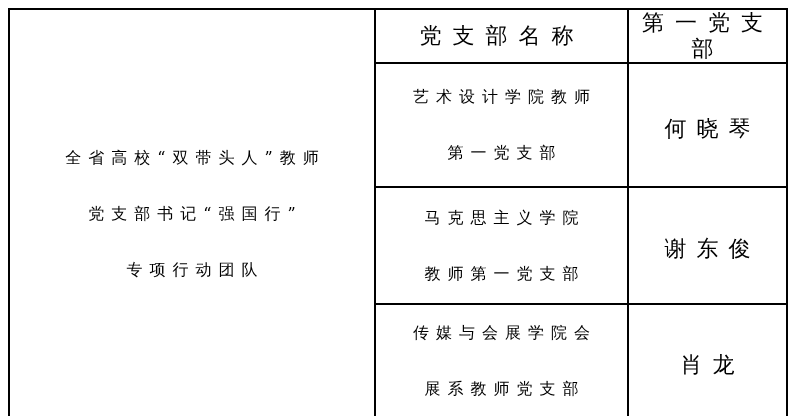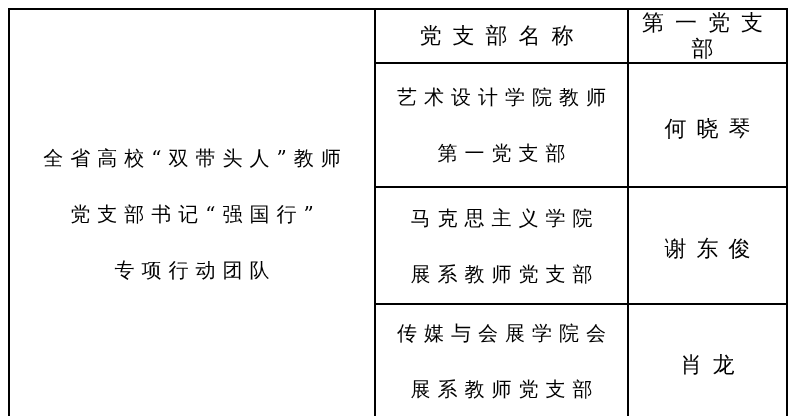--- a/index.html
+++ b/index.html
@@ -32,21 +32,21 @@
   .col-branch { width: 253px; }
   .col-secretary { width: 159px; }
 
   tr.row-header { height: 46px; }
   tr.row-1 { height: 124px; }
   tr.row-2 { height: 117px; }
   tr.row-3 { height: 112px; }
 
   .multiline {
     white-space: pre-line;
-    font-size: 20px;
+    font-size: 16px;
     line-height: 56px;
     letter-spacing: 7px;
     padding-left: 7px; 
   }
   .header-text {
     font-size: 22px;
     line-height: 26px;
     letter-spacing: 11px;
     padding-left: 1px;
   }
@@ -88,21 +88,21 @@
 第一党支部</div>
       </td>
       <td>
         <div class="name-text">何晓琴</div>
       </td>
     </tr>
 
     <tr class="row-2">
       <td>
         <div class="multiline">马克思主义学院
-展系教师党支部</div>
+教师第一党支部</div>
       </td>
       <td>
         <div class="name-text">谢东俊</div>
       </td>
     </tr>
 
     <tr class="row-3">
       <td>
         <div class="multiline">传媒与会展学院会
 展系教师党支部</div>

